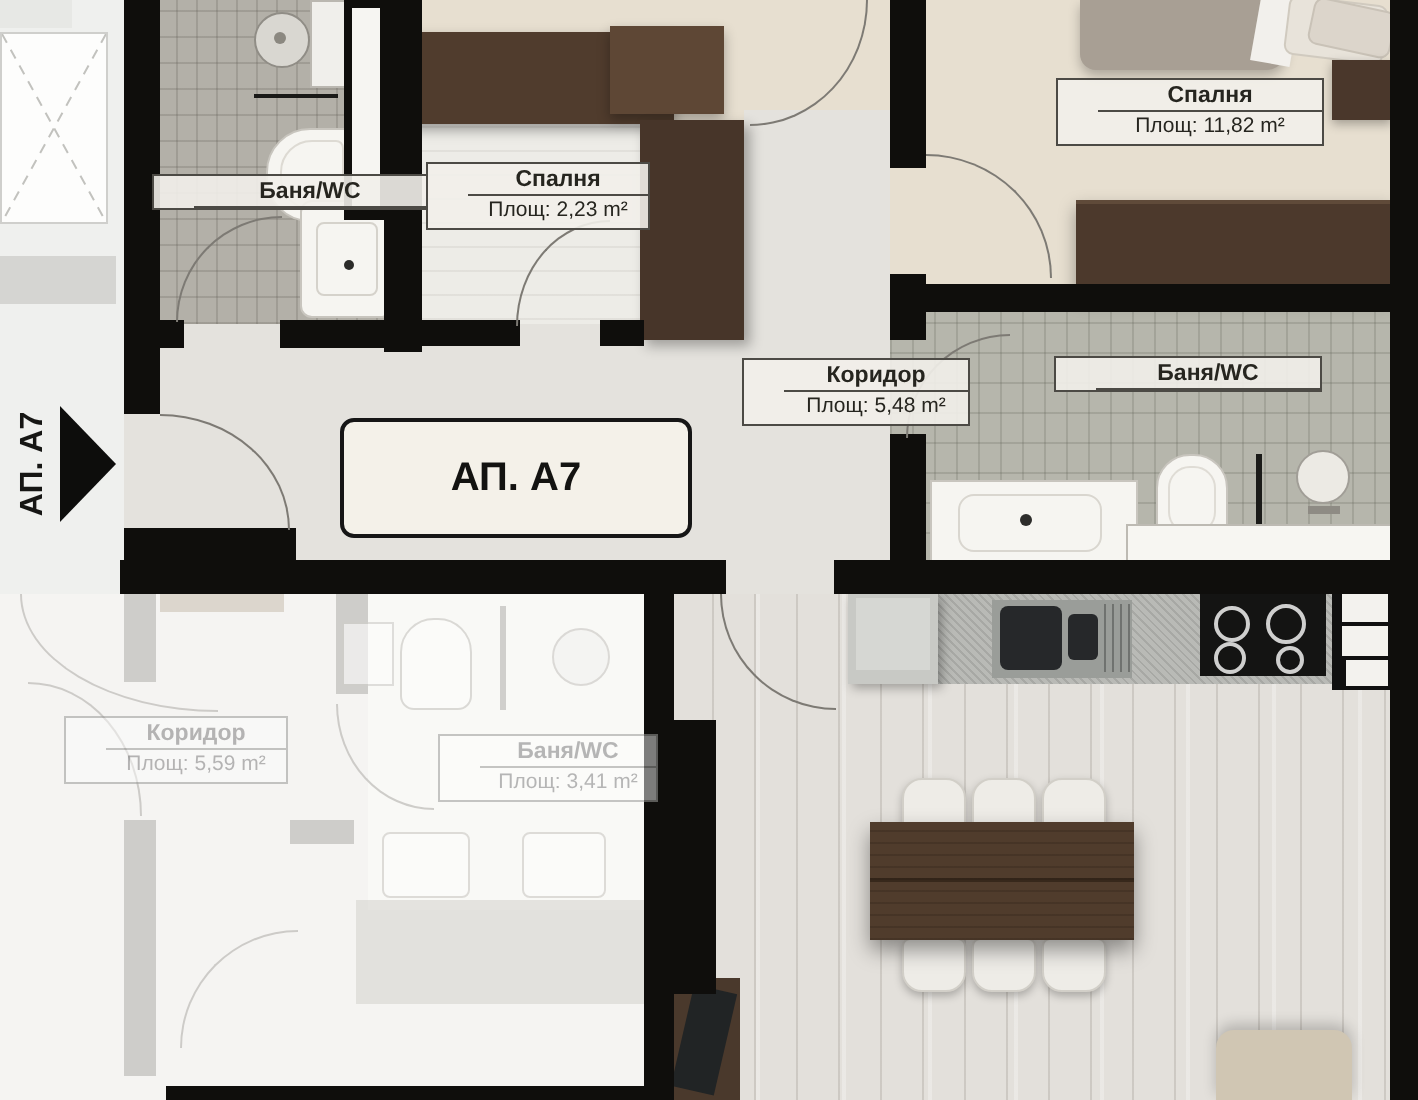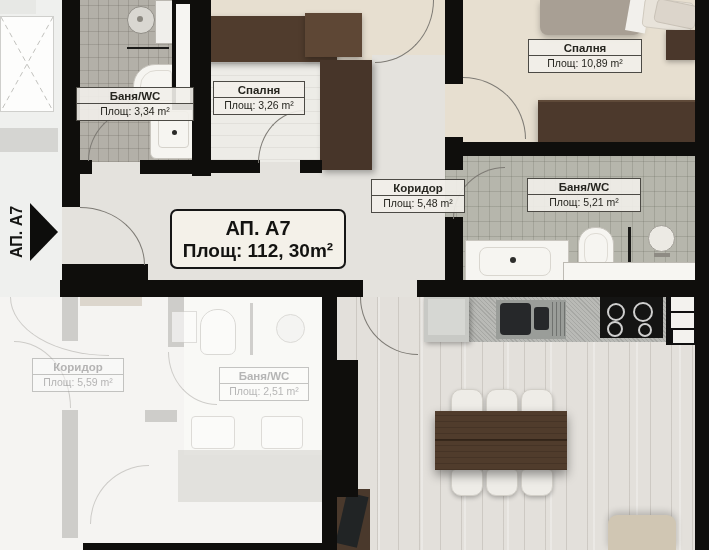--- a/index.html
+++ b/index.html
@@ -32,21 +32,21 @@
   .floor-gray{background:#e4e2dd;}
   .floor-beige{background:#e7dfd0;}
   .speckle{
     background-color:#b9bab6;
     background-image:repeating-linear-gradient(45deg, rgba(60,60,58,.14) 0 1px, transparent 1px 3px);
   }
   .white-fix{background:#f6f5f1;border:1px solid #c8c5be;}
   .brown{background:#4b392c;}
   .rlabel{
     position:absolute;border:1px solid #4c4a45;background:rgba(242,240,234,.9);
-    text-align:center;color:#26251f;z-index:40;
+    text-align:center;color:#26251f;z-index:40;padding-left:20px;
   }
   .rlabel .nm{font-weight:bold;font-size:11.5px;line-height:14px;padding:1px 4px 0;border-bottom:1px solid #4c4a45;white-space:nowrap;}
   .rlabel .ar{font-size:10.5px;line-height:13px;padding:1px 4px 2px;white-space:nowrap;}
   .rlabel.faded{opacity:.55;border-color:#9a9a98;color:#7f7f81;background:rgba(252,252,251,.85);}
   .rlabel.faded .nm{border-color:#9a9a98;}
   #main-label{
     position:absolute;left:170px;top:209px;width:172px;height:56px;z-index:50;
     border:2px solid #161616;border-radius:7px;background:rgba(244,241,233,.95);
     display:flex;flex-direction:column;justify-content:center;align-items:center;
     color:#131311;font-weight:bold;
@@ -189,48 +189,45 @@
   <div class="arc" style="left:80px;top:207px;width:64px;height:57px;border-top:1.3px solid #7d7a74;border-right:1.3px solid #7d7a74;border-top-right-radius:100% 100%;"></div>
   <div class="arc" style="left:88px;top:108px;width:52px;height:52px;border-left:1.3px solid #7d7a74;border-top:1.3px solid #7d7a74;border-top-left-radius:100% 100%;"></div>
   <div class="arc" style="left:258px;top:110px;width:46px;height:52px;border-left:1.3px solid #7d7a74;border-top:1.3px solid #7d7a74;border-top-left-radius:100% 100%;"></div>
   <div class="arc" style="left:463px;top:77px;width:62px;height:61px;border-top:1.3px solid #7d7a74;border-right:1.3px solid #7d7a74;border-top-right-radius:100% 100%;"></div>
   <div class="arc" style="left:453px;top:167px;width:51px;height:51px;border-top:1.3px solid #7d7a74;border-left:1.3px solid #7d7a74;border-top-left-radius:100% 100%;"></div>
   <div class="arc" style="left:360px;top:297px;width:57px;height:57px;border-bottom:1.3px solid #7d7a74;border-left:1.3px solid #7d7a74;border-bottom-left-radius:100% 100%;"></div>
   <div class="arc" style="left:375px;top:0;width:58px;height:62px;border-bottom:1.3px solid #7d7a74;border-right:1.3px solid #7d7a74;border-bottom-right-radius:100% 100%;"></div>
 
   <div class="rlabel" style="left:76px;top:87px;width:116px;">
     <div class="nm">Баня/WC</div>
-    <div class="ar">Площ: 3,34 m²</div>
   </div>
   <div class="rlabel" style="left:213px;top:81px;width:90px;">
     <div class="nm">Спалня</div>
-    <div class="ar">Площ: 3,26 m²</div>
+    <div class="ar">Площ: 2,23 m²</div>
   </div>
   <div class="rlabel" style="left:528px;top:39px;width:112px;">
     <div class="nm">Спалня</div>
-    <div class="ar">Площ: 10,89 m²</div>
+    <div class="ar">Площ: 11,82 m²</div>
   </div>
   <div class="rlabel" style="left:371px;top:179px;width:92px;">
     <div class="nm">Коридор</div>
     <div class="ar">Площ: 5,48 m²</div>
   </div>
   <div class="rlabel" style="left:527px;top:178px;width:112px;">
     <div class="nm">Баня/WC</div>
-    <div class="ar">Площ: 5,21 m²</div>
   </div>
   <div class="rlabel faded" style="left:32px;top:358px;width:90px;">
     <div class="nm">Коридор</div>
     <div class="ar">Площ: 5,59 m²</div>
   </div>
   <div class="rlabel faded" style="left:219px;top:367px;width:88px;">
     <div class="nm">Баня/WC</div>
-    <div class="ar">Площ: 2,51 m²</div>
+    <div class="ar">Площ: 3,41 m²</div>
   </div>
 
   <div id="main-label">
     <div class="t1">АП. А7</div>
-    <div class="t2">Площ: 112, 30m²</div>
   </div>
 
   <div class="abs" style="left:-18px;top:222px;width:72px;height:20px;transform:rotate(-90deg);text-align:center;font-weight:bold;font-size:16px;color:#161614;z-index:60;">АП. А7</div>
   <div class="abs" style="left:30px;top:203px;width:0;height:0;border-top:29px solid transparent;border-bottom:29px solid transparent;border-left:28px solid #0d0d0c;z-index:60;"></div>
 
 </div>
 
 </body></html>

